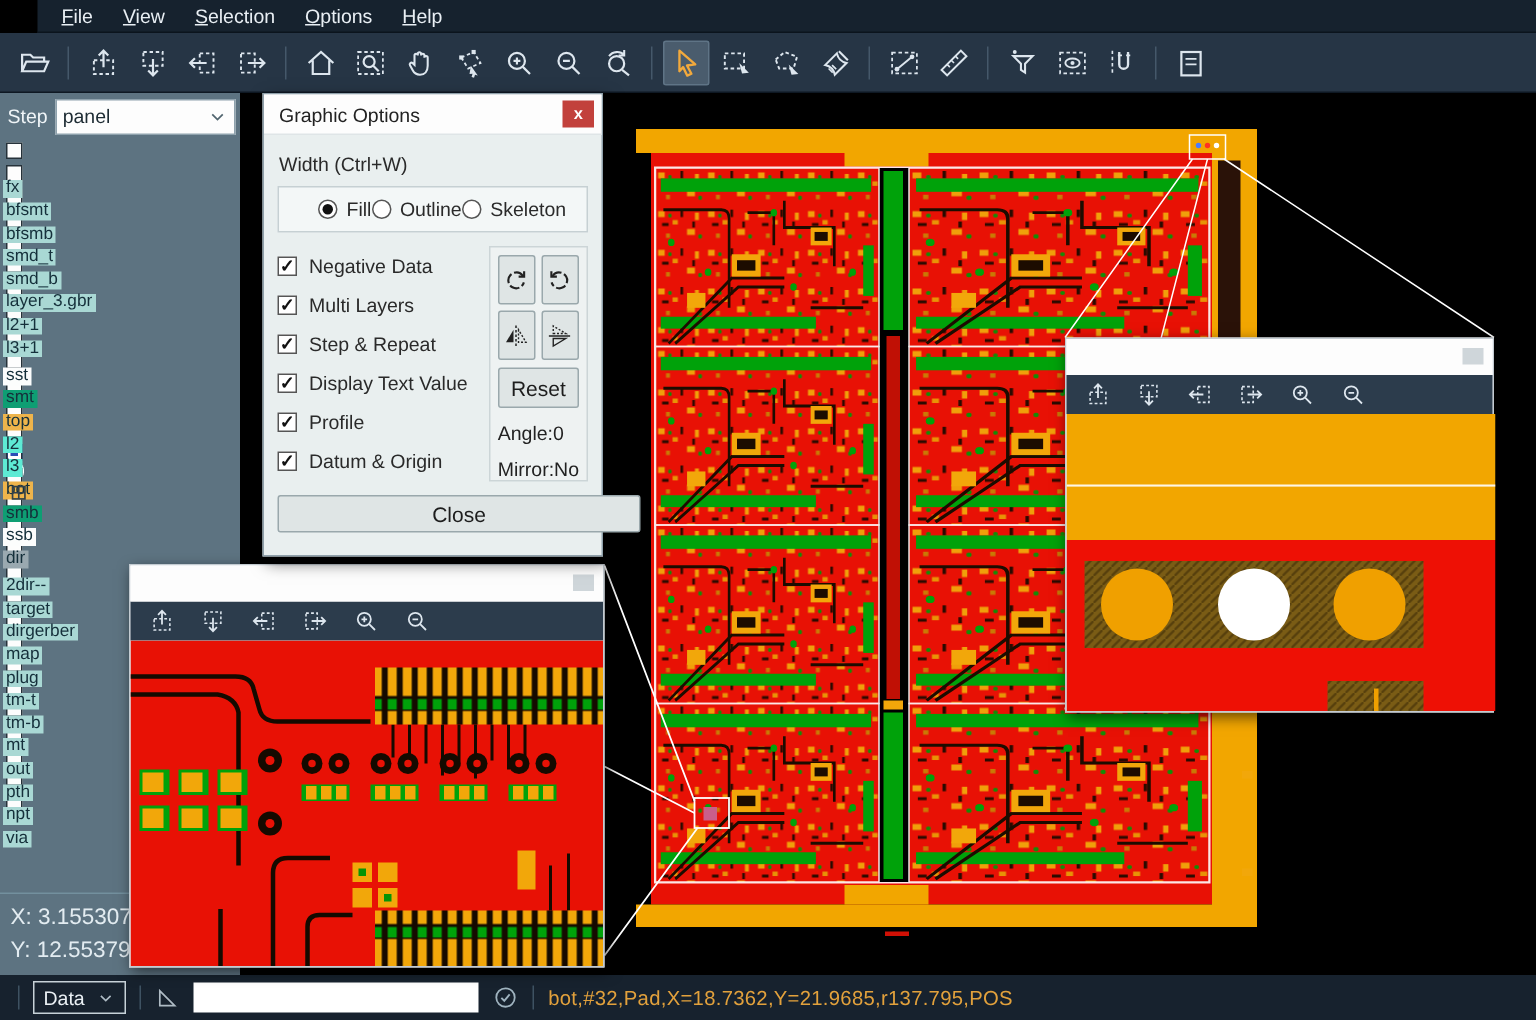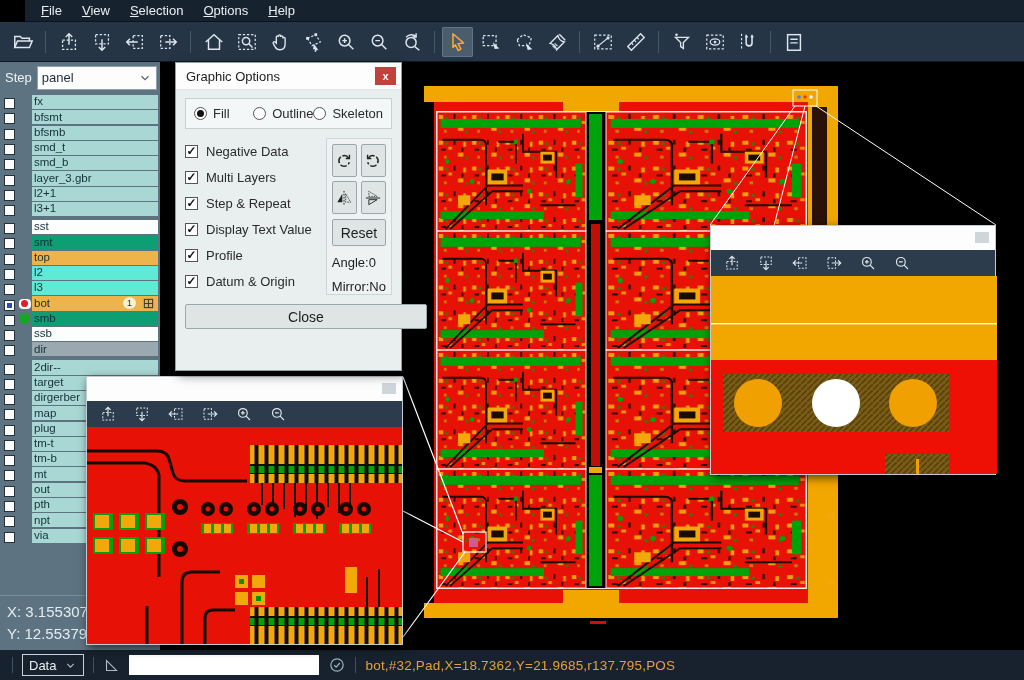--- a/index.html
+++ b/index.html
@@ -28,21 +28,21 @@
   #sidebar { position:absolute; left:0; top:62px; width:160px; height:588px;
     background:#5d7381; z-index:2; }
   #step-row { height:31px; display:flex; align-items:center; padding:0 3px 0 5px; gap:5px; }
   #step-label { font-size:13px; color:#f0f5f8; }
   #step-select { flex:1; height:24px; background:#fdfdfd; color:#1d2b33; font-size:13px;
     display:flex; align-items:center; padding:0 4px; justify-content:space-between;
     border:1px solid #8fa2ad; }
   #step-select svg { width:14px; height:14px; color:#51656f; }
   #layer-list { padding:2px 2px 0 2px; }
   .lgroup { margin-bottom:4px; }
-  .lrow { display:flex; align-items:flex-end; height:14.1px; margin-bottom:1.2px; }
+  .lrow { display:flex; align-items:flex-start; height:14.1px; margin-bottom:1.2px;flex-direction:column; }
   .lcb { width:11px; height:11px; background:#fdfdfd; border:1px solid #26323a;
     margin:0 2px 0 2px; flex:0 0 auto; }
   .lcb.checked { background:#2a4db5; box-shadow:inset 0 0 0 2px #fff; }
   .lind { width:15px; height:14px; flex:0 0 auto; display:flex; align-items:center; justify-content:center; }
   .dot-red { width:12px; height:10px; background:#fff; border-radius:4px; display:flex; align-items:center; justify-content:center; }
   .dot-red::after { content:""; width:7px; height:7px; border-radius:50%; background:#e02020; }
   .dot-green { width:11px; height:11px; border-radius:50%; background:#17a526; }
   .lname { flex:1; height:14.1px; font-size:11.5px; color:#15303b; padding:0 2px;
     display:flex; align-items:center; line-height:1; position:relative; }
   .c-cyan  { background:#a9d8d4; }
@@ -65,21 +65,21 @@
   
   #dialog { position:absolute; left:175px; top:62px; width:227px; height:309px;
     background:#e9efef; border:1px solid #8fa0aa; box-shadow:3px 4px 10px rgba(0,0,0,.55); z-index:10; }
   #dlg-title { height:27px; background:#fdfdfd; display:flex; align-items:center;
     padding-left:10px; font-size:13px; color:#222; border-bottom:1px solid #dfe5e7; position:relative; }
   #dlg-close { position:absolute; right:5px; top:4px; width:21px; height:18px; background:#c2413c;
     color:#fff; font-size:11px; font-weight:bold; display:flex; align-items:center; justify-content:center; }
   #dlg-body { padding:8px 9px 0 9px; color:#2a2a2a; }
   #dlg-width { font-size:13px; margin:4px 0 7px 1px; }
   #dlg-radios { border:1px solid #c6d0d3; background:#f3f7f7; height:31px;
-    display:flex; align-items:center; padding:0 8px; gap:0; }
+    display:flex; align-items:center; padding:0 26px; gap:0; }
   .radio-item { display:flex; align-items:center; gap:6px; font-size:13px; flex:1; }
   .radio { width:13px; height:13px; border-radius:50%; border:1px solid #555; background:#fff;
     display:flex; align-items:center; justify-content:center; }
   .radio.sel::after { content:""; width:7px; height:7px; border-radius:50%; background:#111; }
   #dlg-main { display:flex; margin-top:9px; }
   #dlg-checks { width:152px; }
   .chk-row { display:flex; align-items:center; gap:8px; height:26px; font-size:13px; }
   .cbox { width:13px; height:13px; border:1px solid #555; background:#fff; font-size:12px;
     line-height:11px; text-align:center; color:#111; font-weight:bold; }
   #dlg-right { flex:1; background:#eef2f2; border:1px solid #ccd5d7; padding:5px 5px 0 5px; }
@@ -662,20 +662,21 @@
   <div id="coord-x">X: 3.155307</div>
   <div id="coord-y">Y: 12.553794</div>
 </aside>
 
 <div id="dialog">
   <div id="dlg-title">
     <span>Graphic Options</span>
     <div id="dlg-close">x</div>
   </div>
   <div id="dlg-body">
+    <div id="dlg-width">Width (Ctrl+W)</div>
     <div id="dlg-radios">
         <div class="radio-item">
           <span class="radio sel"></span>
           <span>Fill</span>
         </div>
         <div class="radio-item">
           <span class="radio"></span>
           <span>Outline</span>
         </div>
         <div class="radio-item">

